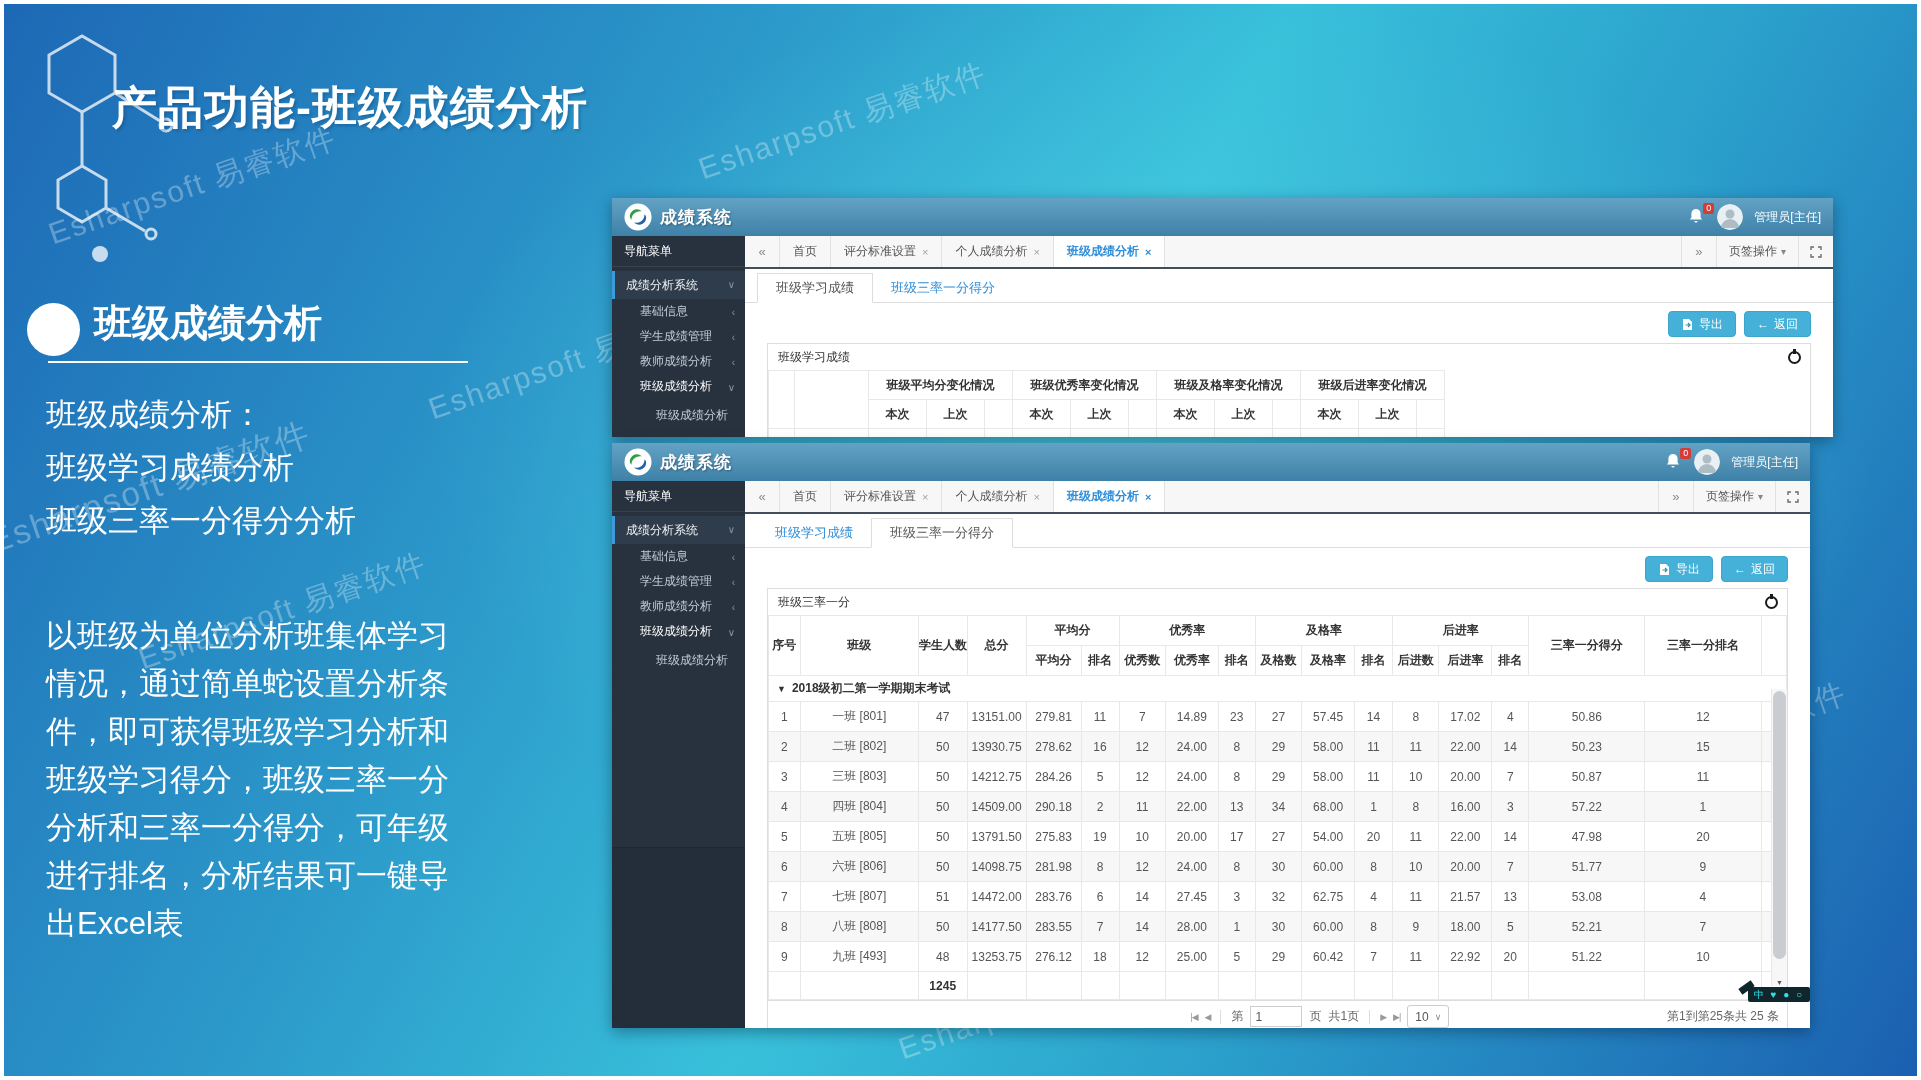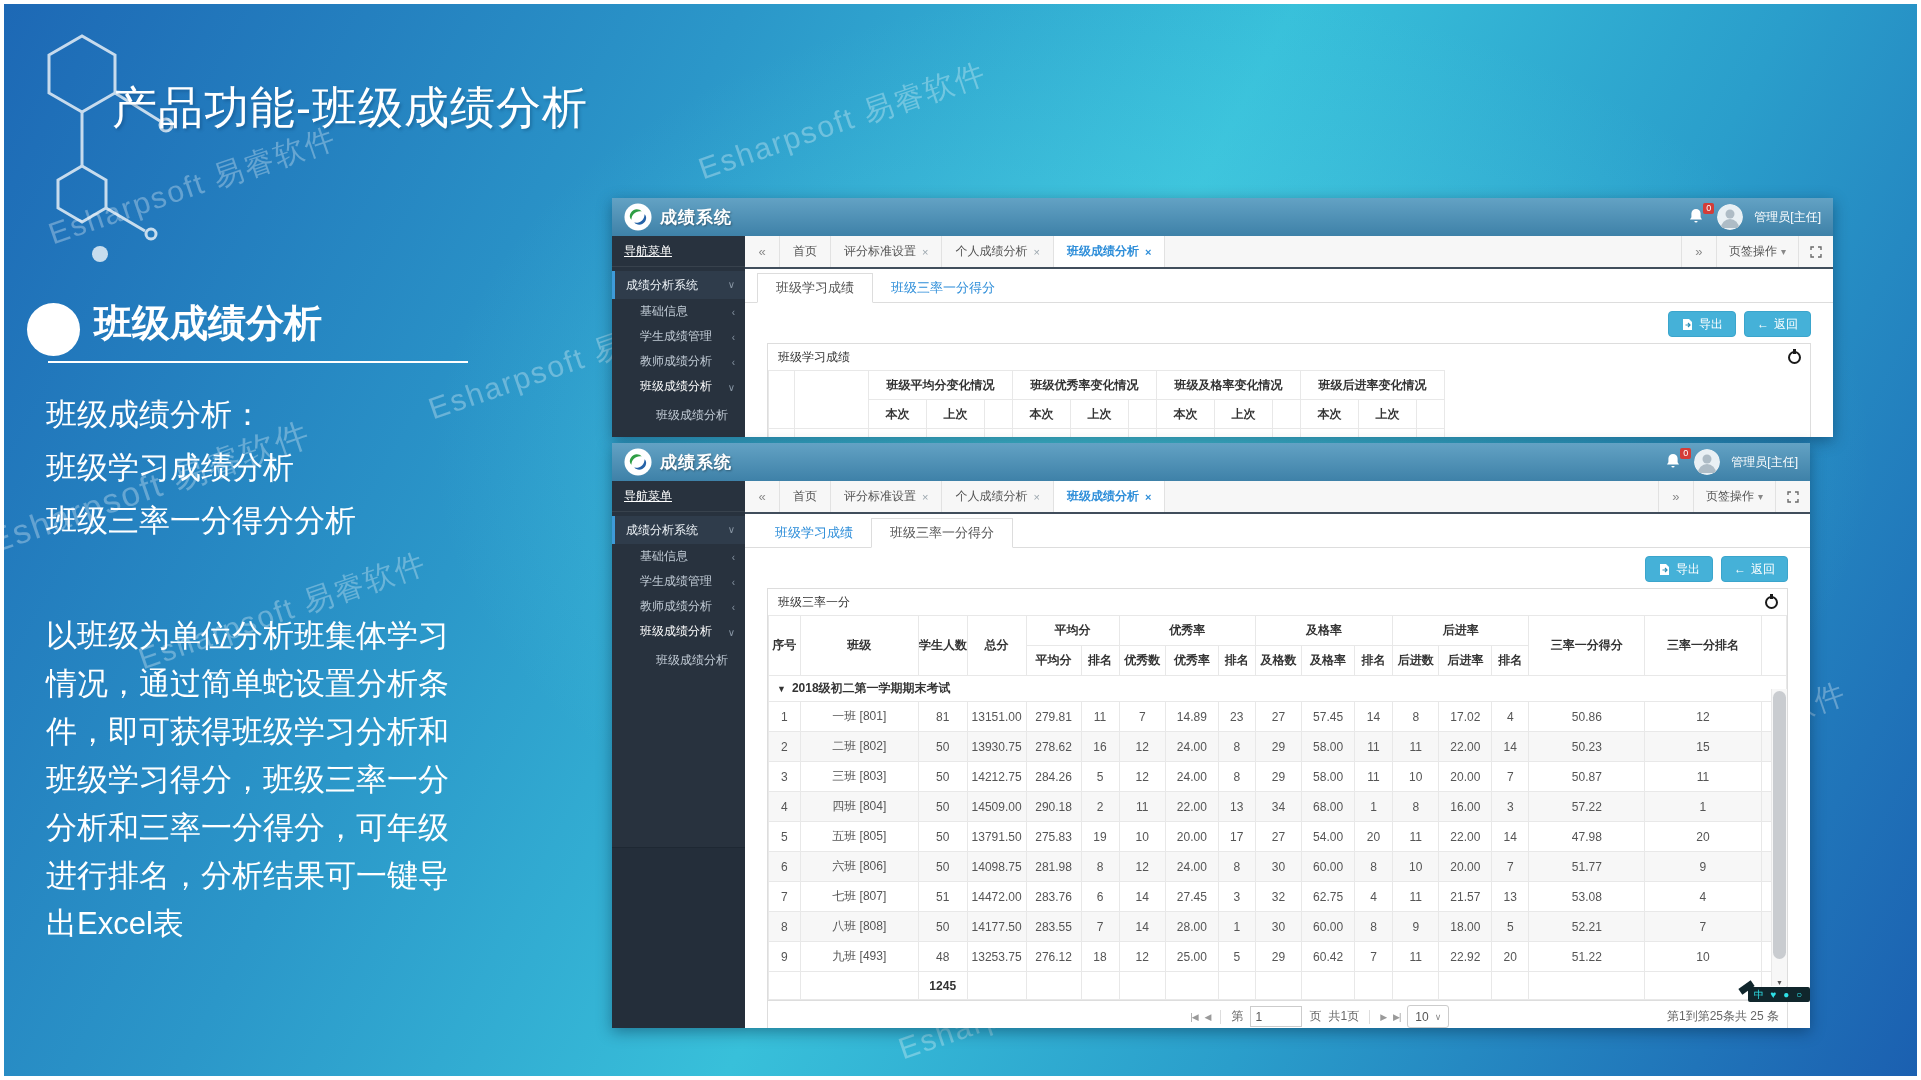--- a/index.html
+++ b/index.html
@@ -15,21 +15,21 @@
   .wm{position:absolute;color:rgba(255,255,255,.30);font-size:30px;white-space:nowrap;
       transform:rotate(-19deg);transform-origin:left center;z-index:1;letter-spacing:2px;}
   .wm1{left:50px;top:215px;}
   .wm2{left:700px;top:150px;}
   .wm3{left:-10px;top:520px;font-size:34px;}
   .wm4{left:140px;top:640px;}
   .wm5{left:900px;top:1030px;}
   .wm6{left:1560px;top:770px;}
   .wm7{left:430px;top:390px;}
   .title{position:absolute;left:112px;top:78px;margin:0;color:#fff;font-size:45px;
-         font-weight:normal;letter-spacing:1px;z-index:2;text-shadow:2px 2px 3px rgba(0,40,80,.25);}
+         font-weight:bold;letter-spacing:1px;z-index:2;text-shadow:2px 2px 3px rgba(0,40,80,.25);}
   .bullet{position:absolute;left:27px;top:303px;width:53px;height:53px;border-radius:50%;
           background:#fff;z-index:2;}
   .heading{position:absolute;left:94px;top:298px;margin:0;color:#fff;font-size:38px;
            font-weight:bold;z-index:2;}
   .rule{position:absolute;left:48px;top:361px;width:420px;height:2px;background:#fff;z-index:2;}
   .intro{position:absolute;left:46px;top:388px;color:#fff;font-size:31px;line-height:53px;z-index:2;}
   .para{position:absolute;left:46px;top:612px;width:418px;color:#fff;font-size:31px;
         line-height:48px;z-index:2;}
   
   .win{position:absolute;background:#fff;box-shadow:0 4px 14px rgba(0,25,50,.4);
@@ -42,21 +42,21 @@
   .brand{color:#fff;font-size:17px;font-weight:bold;margin-left:8px;letter-spacing:1px;
          text-shadow:1px 1px 2px rgba(0,0,0,.35);}
   .hright{margin-left:auto;display:flex;align-items:center;gap:11px;}
   .bell{position:relative;width:18px;height:19px;cursor:pointer;}
   .nbadge{position:absolute;top:-5px;right:-8px;background:#d43c37;color:#fff;font-size:9px;
           line-height:11px;padding:0 3px;border-radius:2px;font-style:normal;}
   .avatar{width:26px;height:26px;border-radius:50%;overflow:hidden;cursor:pointer;}
   .uname{color:#fff;font-size:12px;cursor:pointer;}
   .sidebar{position:absolute;left:0;top:38px;bottom:0;width:133px;background:#28323e;}
   .nav-title{height:30px;line-height:30px;padding-left:12px;color:#fff;font-size:12px;
-             border-bottom:1px solid rgba(255,255,255,.08);text-decoration:underline;}
+             border-bottom:1px solid rgba(255,255,255,.08);}
   .mi{position:relative;color:#c2ccd6;font-size:12px;cursor:pointer;}
   .mi .chev{position:absolute;right:10px;top:50%;transform:translateY(-50%);
             font-style:normal;color:#8795a3;font-size:10px;}
   .mi.root{height:28px;line-height:28px;padding-left:14px;margin-top:4px;}
   .mi.root.active{background:#2f3c4b;border-left:3px solid #3e9bd9;padding-left:11px;color:#eef3f7;}
   .mi.child{height:25px;line-height:25px;padding-left:28px;}
   .mi.child.open{color:#fff;}
   .mi.sub{height:26px;line-height:26px;padding-left:44px;margin-top:3px;}
   .side-footer{position:absolute;left:0;right:0;top:366px;bottom:0;background:#242e3a;
                border-top:1px solid #1e2833;}
@@ -475,21 +475,21 @@
                 <th>排名</th>
               </tr>
             </thead>
             <tbody>
               <tr class="grow">
                 <td colspan="18"><i class="tri">▼</i>2018级初二第一学期期末考试</td>
               </tr>
               <tr class="drow">
                 <td>1</td>
                 <td>一班 [801]</td>
-                <td>81</td>
+                <td>47</td>
                 <td>13151.00</td>
                 <td>279.81</td>
                 <td>11</td>
                 <td>7</td>
                 <td>14.89</td>
                 <td>23</td>
                 <td>27</td>
                 <td>57.45</td>
                 <td>14</td>
                 <td>8</td>

